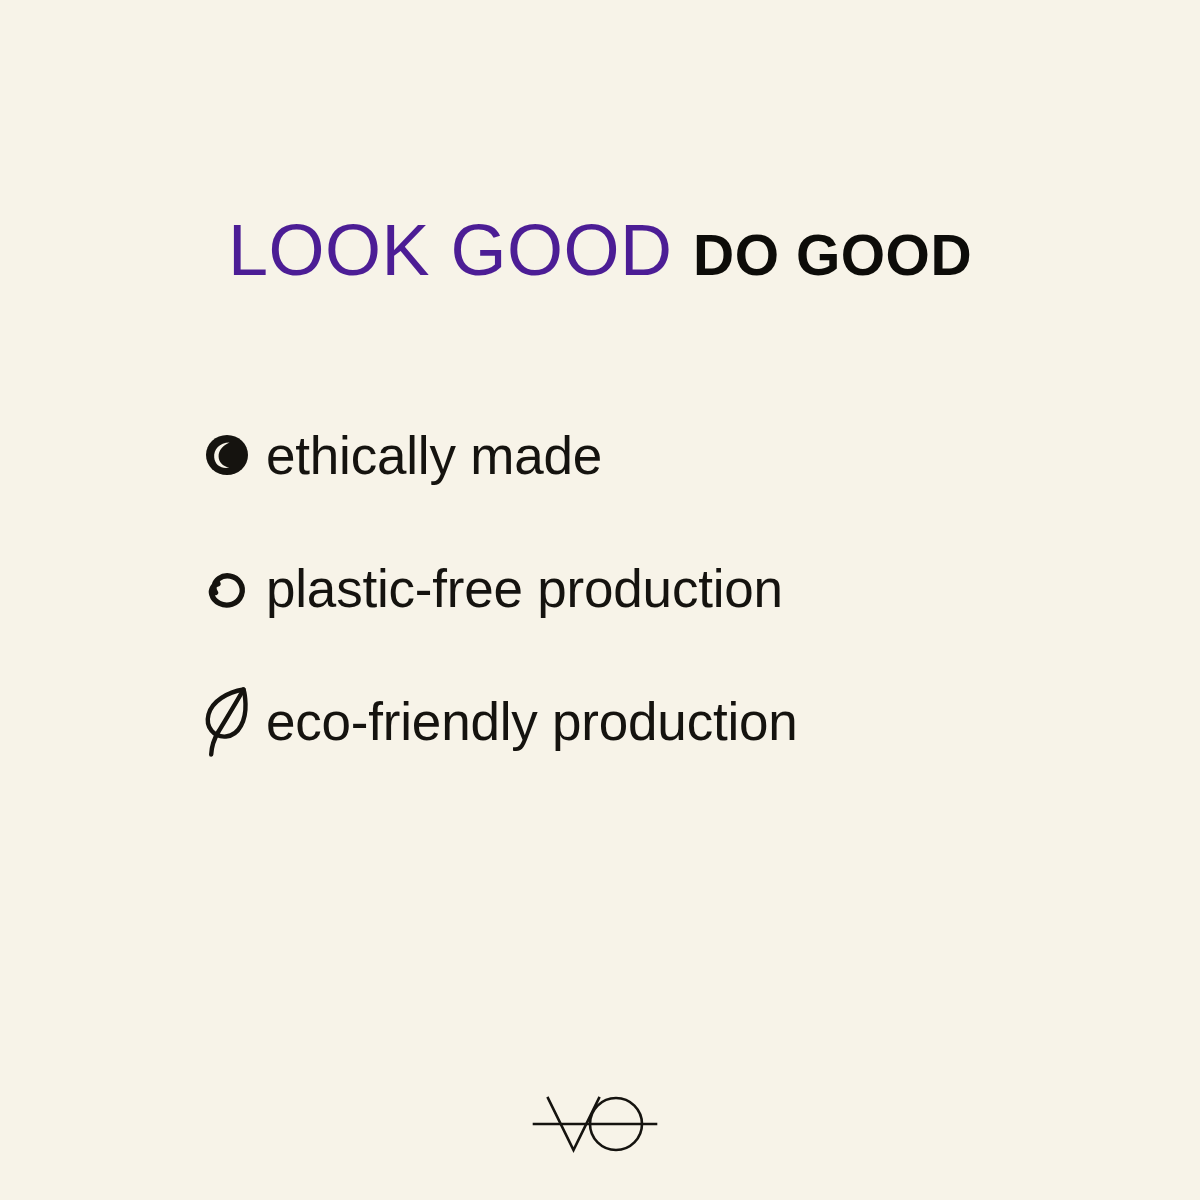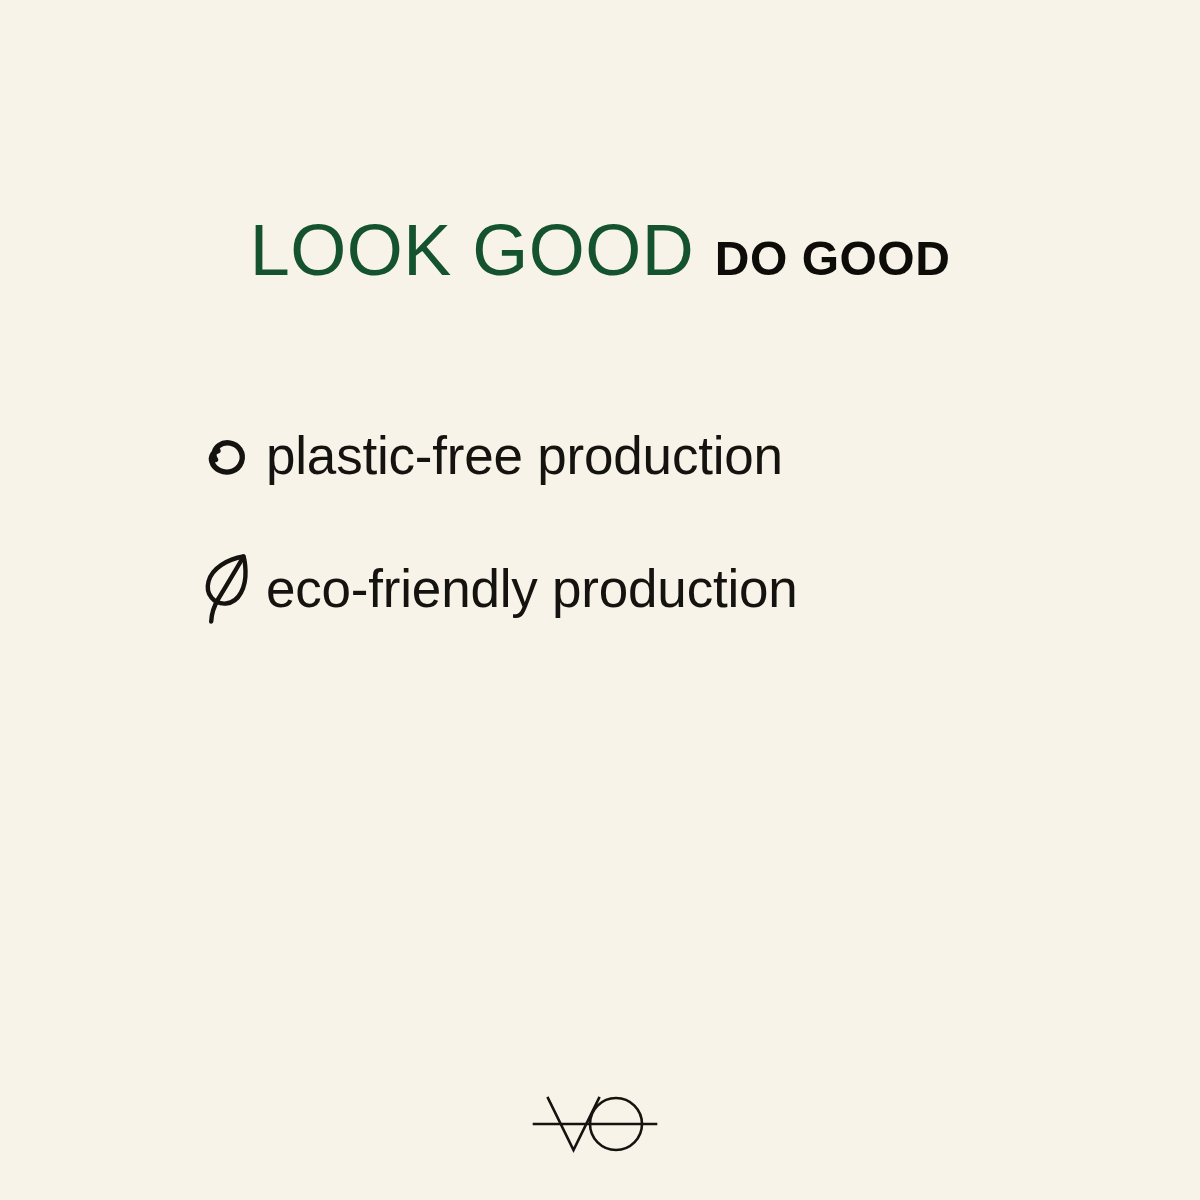--- a/index.html
+++ b/index.html
@@ -31,25 +31,25 @@
     width: 1200px;
     text-align: center;
     line-height: 1;
     white-space: nowrap;
   }
   .headline .hl-light {
     font-family: "Liberation Sans", sans-serif;
     font-size: 72px;
     font-weight: 400;
     letter-spacing: 0.5px;
-    color: #14532d;
+    color: #4c1d95;
   }
   .headline .hl-bold {
     font-family: "Liberation Sans", sans-serif;
-    font-size: 48px;
+    font-size: 57px;
     font-weight: 700;
     letter-spacing: 0.5px;
     color: #0D0C09;
   }
 
   
   .features {
     position: absolute;
     left: 196px;
     top: 408px;
@@ -99,20 +99,34 @@
 <body>
 
 <div id="poster">
 
   <div class="headline">
     <span class="hl-light">LOOK GOOD</span><span class="hl-light">&nbsp;</span><span class="hl-bold">DO GOOD</span>
   </div>
 
   <div class="features">
 
+    <div class="feature-row">
+      <span class="feature-icon">
+        <svg width="56" height="56" viewBox="0 0 56 56" xmlns="http://www.w3.org/2000/svg">
+          <defs>
+            <mask id="m-crescent">
+              <rect x="0" y="0" width="56" height="56" fill="#fff"></rect>
+              <path d="M30.5 15.5 C20.5 15.5 14.5 22.5 15.2 30.5 C15.9 38 22.5 42.2 30.2 40.6 C23.6 39.2 19.6 34.8 19.6 29.2 C19.6 23.4 24 18.2 30.5 15.5 Z" fill="#000"></path>
+            </mask>
+          </defs>
+          <ellipse cx="28" cy="28" rx="21" ry="20" fill="#15130F" mask="url(#m-crescent)"></ellipse>
+        </svg>
+      </span>
+      <span class="feature-label">ethically made</span>
+    </div>
 
 
     <div class="feature-row">
       <span class="feature-icon">
         <svg width="54" height="56" viewBox="0 0 54 56" xmlns="http://www.w3.org/2000/svg">
           <path d="M15.5 32.5 C12.5 28.5 14 22 19 18.5 C25.5 13.8 35.5 15.5 40 22.5 C45.2 30.6 41 41.2 32 44.2 C23.5 47 14 42.5 11.8 34.5 C10.4 29.3 13.3 24.6 18 23.8" fill="none" stroke="#15130F" stroke-width="5.4" stroke-linecap="round"></path>
         </svg>
       </span>
       <span class="feature-label">plastic-free production</span>
     </div>

